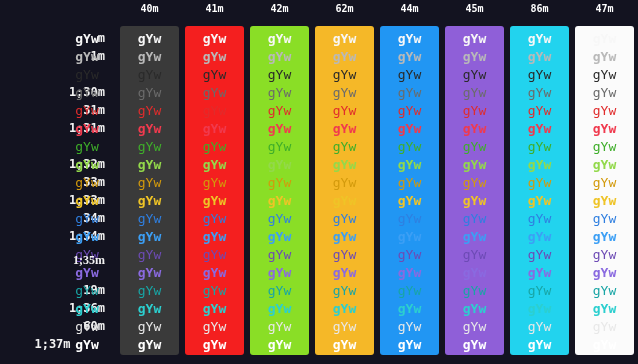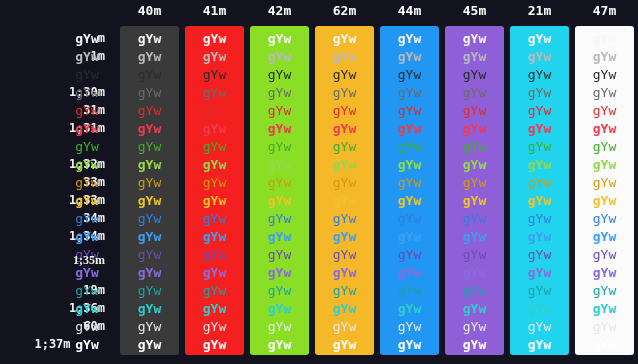--- a/index.html
+++ b/index.html
@@ -10,21 +10,21 @@
   }
   #table{
     position:relative;
     width:638px;height:364px;
   }
   .hdr-row{
     position:absolute;left:0;top:0;height:24px;width:638px;
   }
   .hdr{
     position:absolute;top:3px;
-    font-size:13px;font-weight:bold;color:#ffffff;
+    font-size:10px;font-weight:bold;color:#ffffff;
     text-align:center;letter-spacing:0px;
     white-space:nowrap;
   }
   .colbg{
     position:absolute;top:26px;border-radius:3px;
   }
   .rowlabel{
     position:absolute;
     font-size:12px;font-weight:bold;color:#f2f2f2;
     text-align:right;white-space:nowrap;
@@ -40,21 +40,21 @@
 <body>
 
 <div id="table">
   <div class="hdr-row">
       <div class="hdr" style="left: 120px; width: 59px;">40m</div>
       <div class="hdr" style="left: 185px; width: 59px;">41m</div>
       <div class="hdr" style="left: 250px; width: 59px;">42m</div>
       <div class="hdr" style="left: 315px; width: 59px;">62m</div>
       <div class="hdr" style="left: 380px; width: 59px;">44m</div>
       <div class="hdr" style="left: 445px; width: 59px;">45m</div>
-      <div class="hdr" style="left: 510px; width: 59px;">21m</div>
+      <div class="hdr" style="left: 510px; width: 59px;">86m</div>
       <div class="hdr" style="left: 575px; width: 59px;">47m</div>
     </div>
 <div class="colbg" style="left: 120px; width: 59px; height: 329px; background: rgb(58, 58, 58);"></div>
     <div class="colbg" style="left: 185px; width: 59px; height: 329px; background: rgb(244, 31, 31);"></div>
     <div class="colbg" style="left: 250px; width: 59px; height: 329px; background: rgb(138, 222, 38);"></div>
     <div class="colbg" style="left: 315px; width: 59px; height: 329px; background: rgb(245, 184, 40);"></div>
     <div class="colbg" style="left: 380px; width: 59px; height: 329px; background: rgb(33, 150, 243);"></div>
     <div class="colbg" style="left: 445px; width: 59px; height: 329px; background: rgb(143, 95, 216);"></div>
     <div class="colbg" style="left: 510px; width: 59px; height: 329px; background: rgb(34, 211, 238);"></div>
     <div class="colbg" style="left: 575px; width: 59px; height: 329px; background: rgb(251, 251, 251);"></div>

